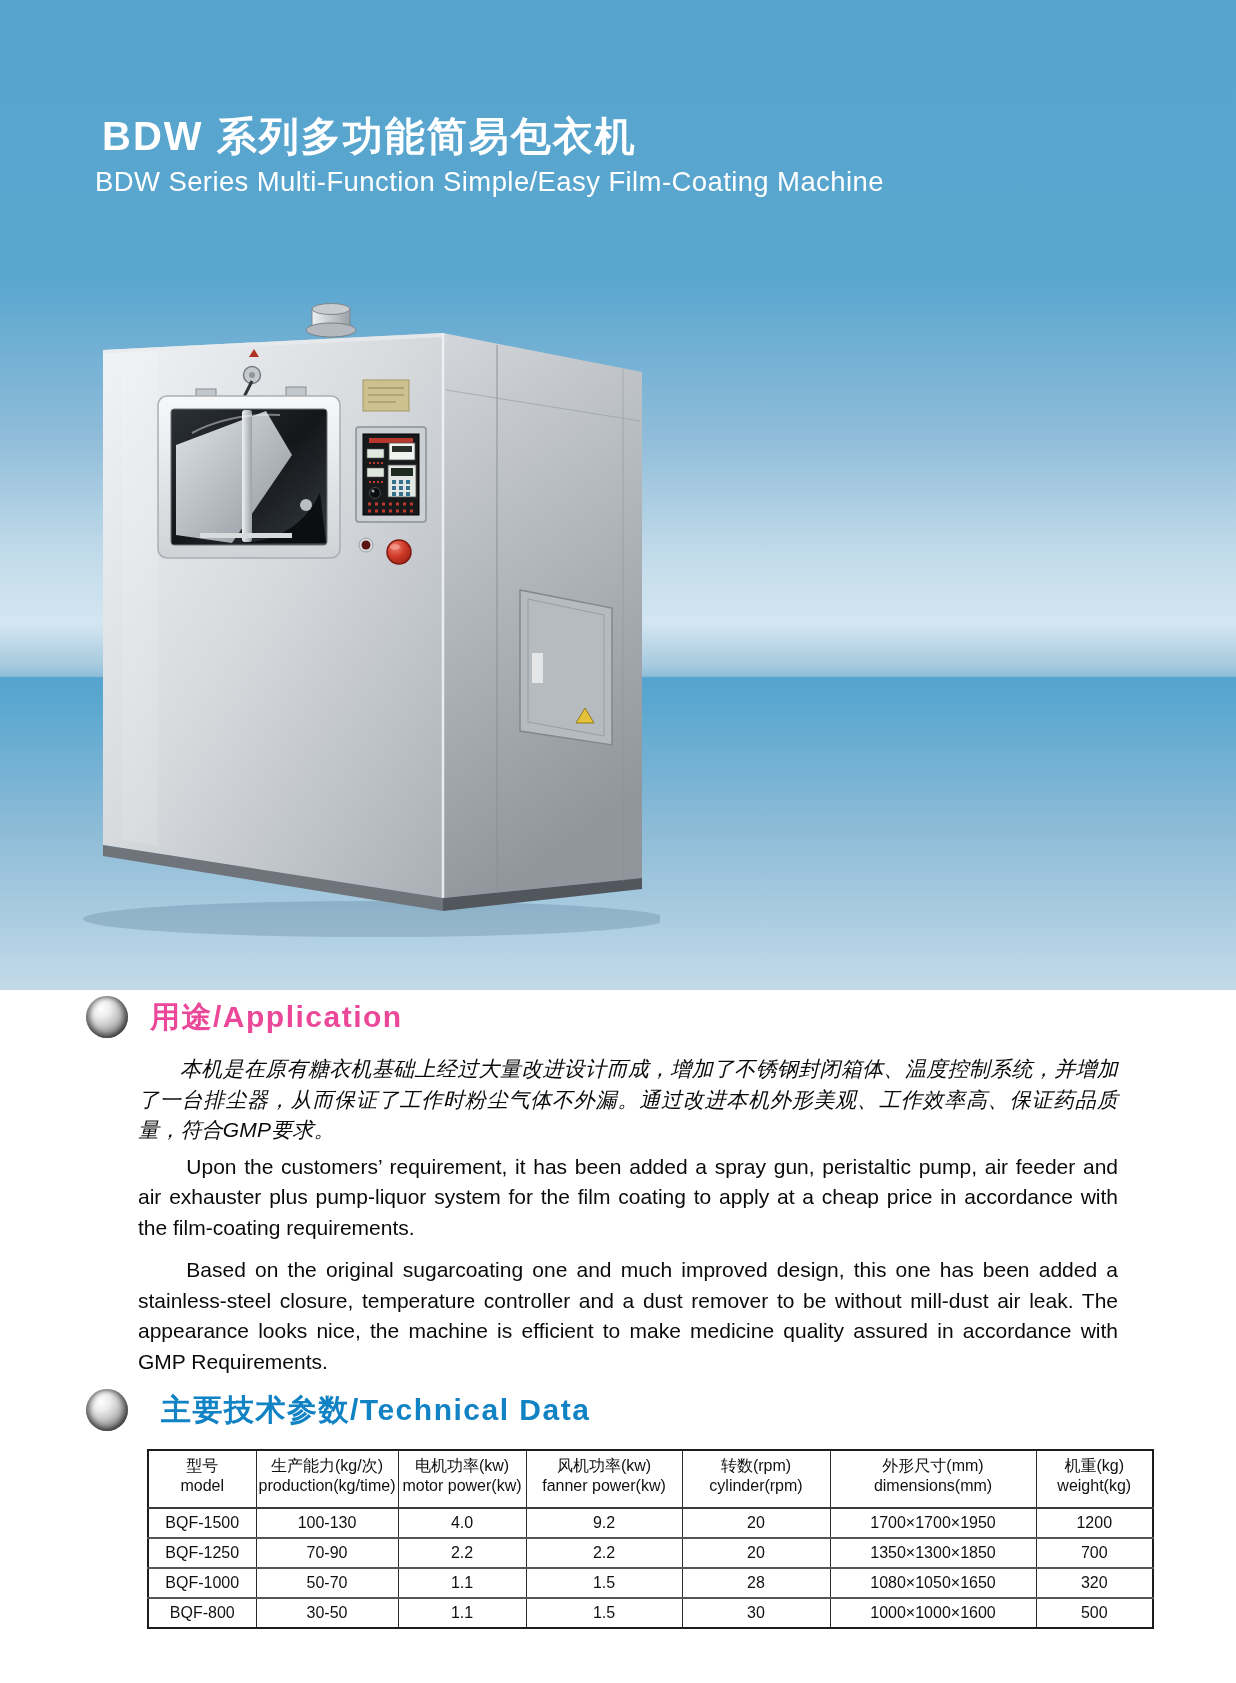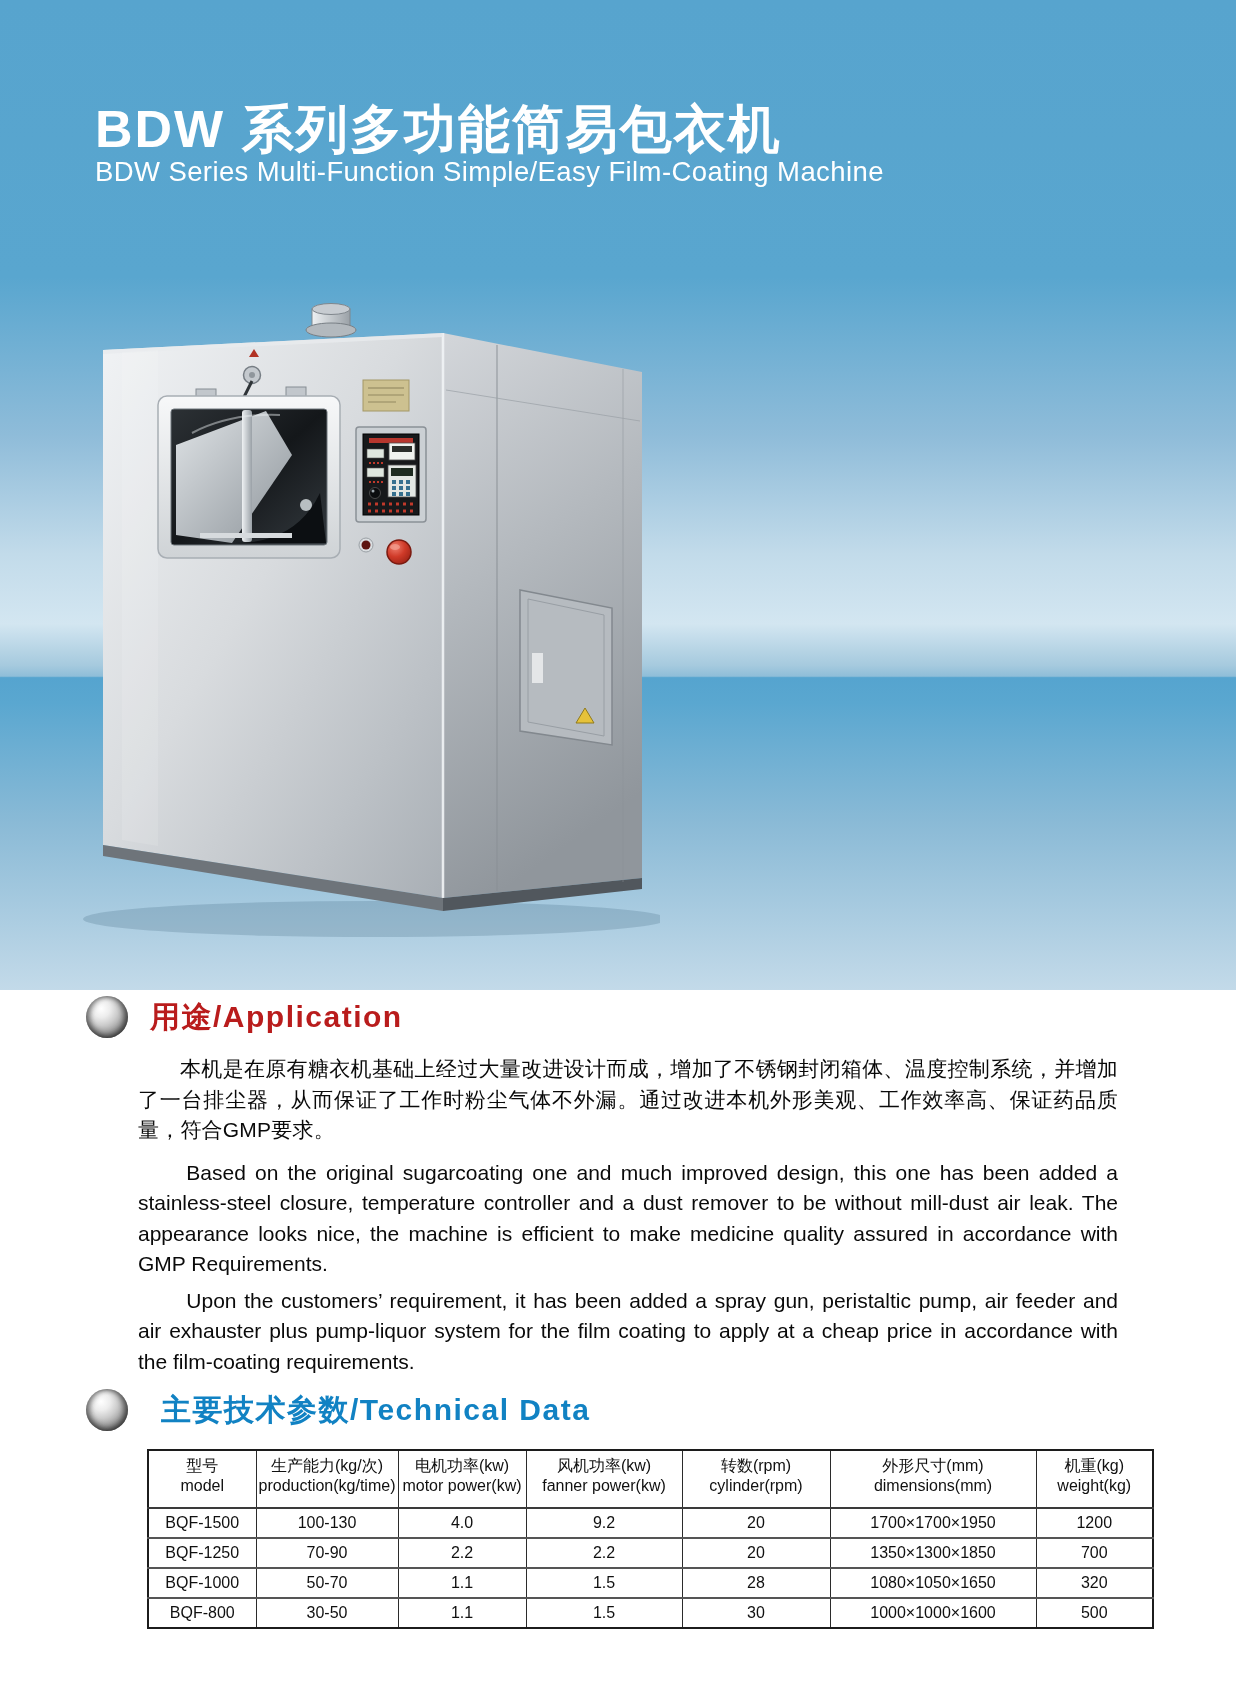--- a/index.html
+++ b/index.html
@@ -14,37 +14,37 @@
     position:absolute; left:0; top:0; width:1236px; height:990px;
     background:linear-gradient(to bottom,
       #57a4ce 0%, #59a6cf 28%,
       #8fbcd9 44%, #c2dbea 56%,
       #d3e6f1 63%, #a6cade 67.2%, #8fbed9 68.3%,
       #55a4cf 68.45%, #5aa7d0 71%,
       #8abad6 83%, #c3dae9 100%);
   }
   
   .title-block { position:absolute; left:95px; top:106px; color:#ffffff; }
-  .title-zh { margin:0; font-size:52px; font-weight:bold; letter-spacing:2px; line-height:46px; }
+  .title-zh { margin:7px; font-size:40px; font-weight:bold; letter-spacing:2px; line-height:46px; }
   .title-en { margin:4px 0 0 0; font-size:27.5px; font-weight:400; letter-spacing:0.4px; line-height:32px; }
   
   .machine { position:absolute; left:80px; top:293px; }
   
   .content { position:absolute; left:0; top:994px; width:1236px; }
   .section-head { display:flex; align-items:center; margin:0 0 0 86px; height:46px; }
   .section-head.second { margin-top:10px;gap:11px; }
   .sphere {
     width:42px; height:42px; border-radius:50%; flex:0 0 auto;
     background:radial-gradient(circle at 36% 30%, #ffffff 0%, #ededed 22%, #cccccc 42%, #a0a0a0 62%, #757575 82%, #4c4c4c 100%);
     box-shadow:inset -4px 0 5px rgba(20,20,20,.45), inset 4px 0 5px rgba(20,20,20,.40), inset 0 -4px 6px rgba(20,20,20,.30);
   }
   .section-title { margin-left:22px; font-size:30px; font-weight:600; letter-spacing:1.5px; }
   .para-zh {
     margin:24px 118px 0 138px; font-size:21px; line-height:30.5px;
-    text-align:justify; text-indent:2em; letter-spacing:0.2px;
+    text-align:justify; text-indent:2em; letter-spacing:0.2px;font-style:italic;
   }
   .para-zh.first { margin-top:14px; }
   .para-en {
     margin:6px 118px 0 138px; font-size:21px; line-height:30.5px;
     text-align:justify; text-indent:2.3em;
   }
   .para-en.first { margin-top:12px; }
   
   .spec-table {
     margin:16px 0 0 147px; width:1005px;
@@ -202,27 +202,27 @@
       <path d="M448,306 L524,322 L524,443 L448,429 Z" fill="none" stroke="#989ea4" stroke-width="1"></path>
       <rect x="452" y="360" width="11" height="30" fill="#e9ebec" opacity="0.9"></rect>
       <path d="M505,415 l9,15 h-18 z" fill="#e6c23a" stroke="#8f7a1d" stroke-width="1"></path>
     </g>
   </svg>
 
   <div class="content">
 
     <div class="section-head">
       <span class="sphere"></span>
-      <span class="section-title" style="color:#b91c1c;">用途/Application</span>
+      <span class="section-title" style="color:#ec4899;">用途/Application</span>
     </div>
 
     <p class="para-zh first">本机是在原有糖衣机基础上经过大量改进设计而成，增加了不锈钢封闭箱体、温度控制系统，并增加了一台排尘器，从而保证了工作时粉尘气体不外漏。通过改进本机外形美观、工作效率高、保证药品质量，符合GMP要求。</p>
 
+    <p class="para-en">Upon the customers’ requirement, it has been added a spray gun, peristaltic pump, air feeder and air exhauster plus pump-liquor system for the film coating to apply at a cheap price in accordance with the film-coating requirements.</p>
     <p class="para-en first">Based on the original sugarcoating one and much improved design, this one has been added a stainless-steel closure, temperature controller and a dust remover to be without mill-dust air leak. The appearance looks nice, the machine is efficient to make medicine quality assured in accordance with GMP Requirements.</p>
-    <p class="para-en">Upon the customers’ requirement, it has been added a spray gun, peristaltic pump, air feeder and air exhauster plus pump-liquor system for the film coating to apply at a cheap price in accordance with the film-coating requirements.</p>
 
     <div class="section-head second">
       <span class="sphere"></span>
       <span class="section-title" style="color:#1182c3;">主要技术参数/Technical Data</span>
     </div>
 
     <table class="spec-table">
       <colgroup>
         <col style="width:108px">
           <col style="width:142px">

